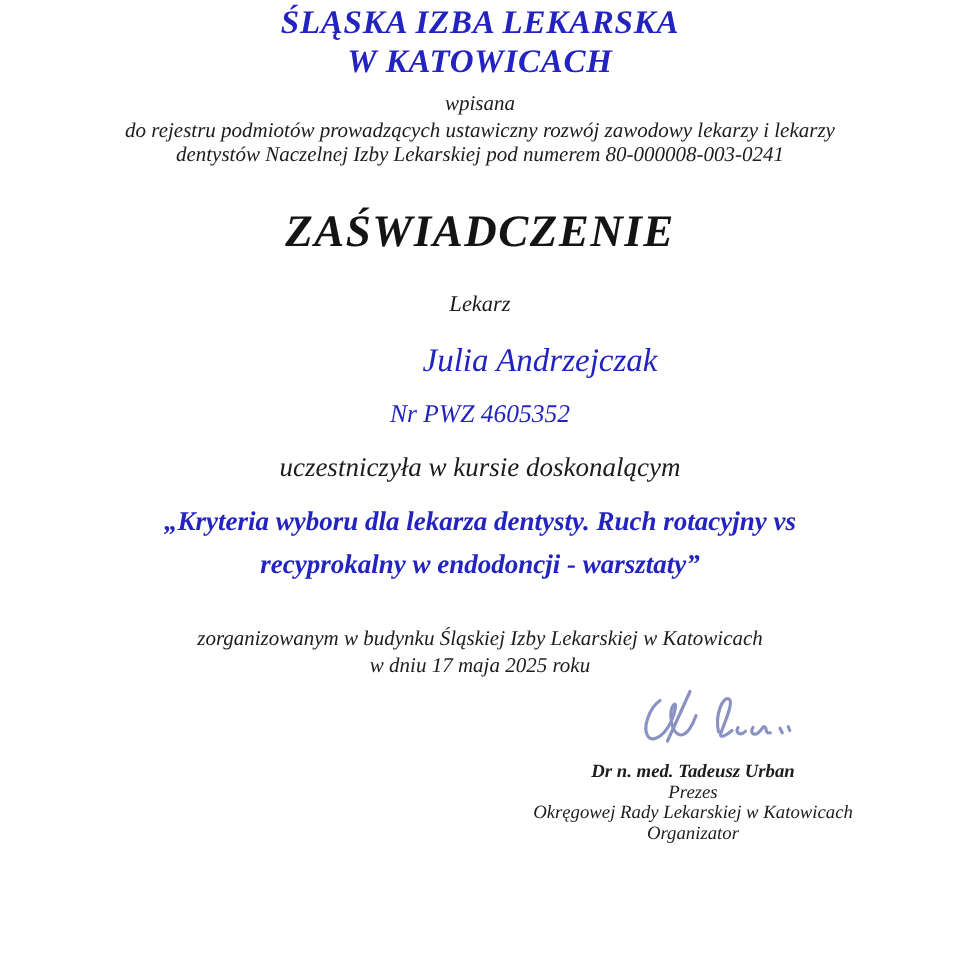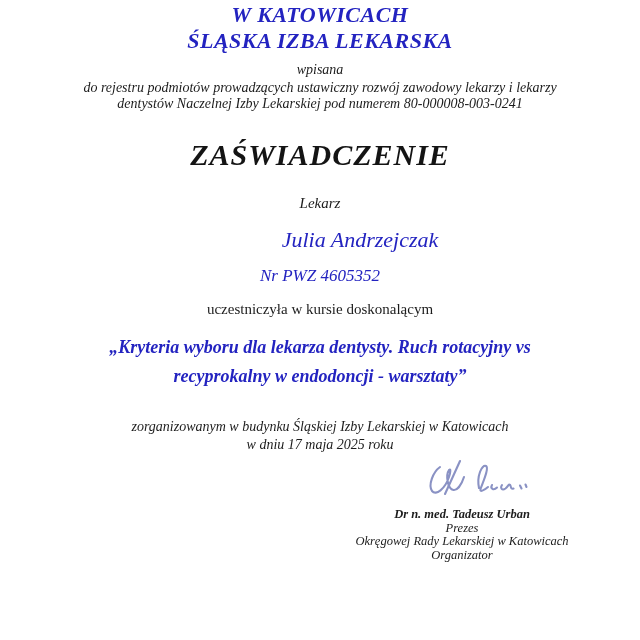--- a/index.html
+++ b/index.html
@@ -32,21 +32,21 @@
   .person-name{
     top:227px;font-size:22px;font-weight:400;font-style:italic;
     color:var(--accent,#2323c0);
     padding-left:40px;
   }
   .license{
     top:266px;font-size:17px;font-weight:400;font-style:italic;
     color:var(--accent,#2323c0);
   }
   .participation{
-    top:301px;font-size:15px;
+    top:301px;font-size:18px;font-style:italic;
   }
   .course-title{
     top:333px;font-size:18px;font-weight:700;font-style:italic;
     color:var(--accent,#2323c0);line-height:29px;
   }
   .venue{
     top:418px;font-size:14px;font-style:italic;line-height:17.5px;
   }
   .signature-svg{
     position:absolute;left:424px;top:458px;width:112px;height:46px;
@@ -56,22 +56,22 @@
     font-size:12.5px;font-style:italic;line-height:13.6px;
   }
   .attribution .sig-name{font-weight:700;}
 </style>
 </head>
 <body>
 
 <div class="page">
 
   <div class="abs org-title">
+    <div>ŚLĄSKA IZBA LEKARSKA</div>
     <div>W KATOWICACH</div>
-    <div>ŚLĄSKA IZBA LEKARSKA</div>
   </div>
 
   <div class="abs registry-intro">wpisana</div>
 
   <div class="abs registry-text">
     <div>do rejestru podmiotów prowadzących ustawiczny rozwój zawodowy lekarzy i lekarzy</div>
     <div>dentystów Naczelnej Izby Lekarskiej pod numerem 80-000008-003-0241</div>
   </div>
 
   <div class="abs cert-title">ZAŚWIADCZENIE</div>

